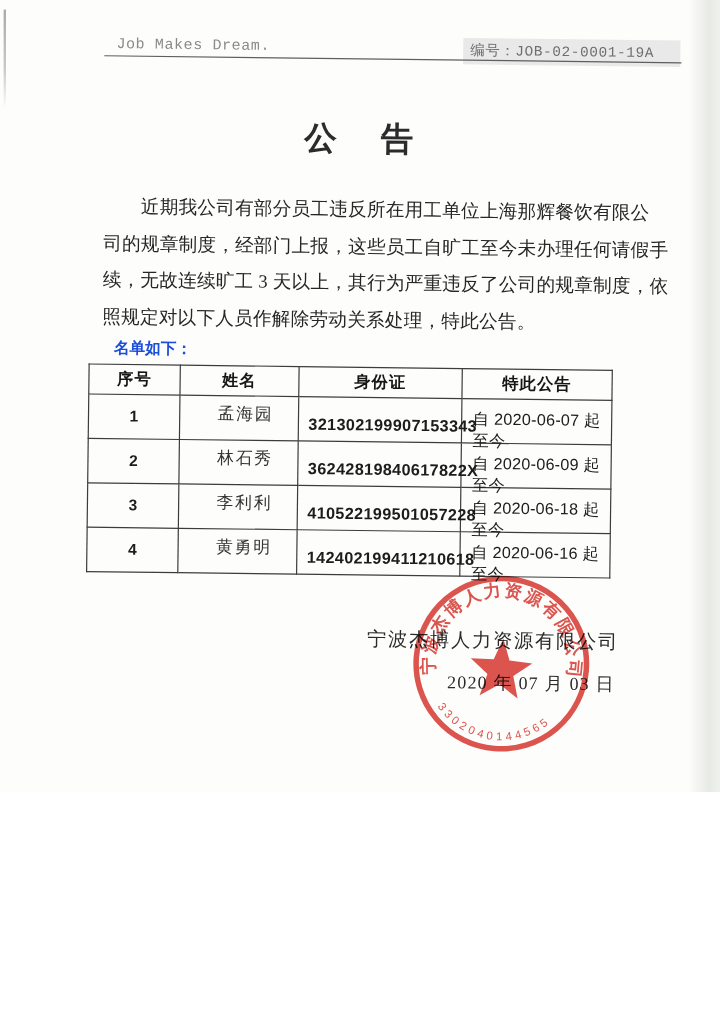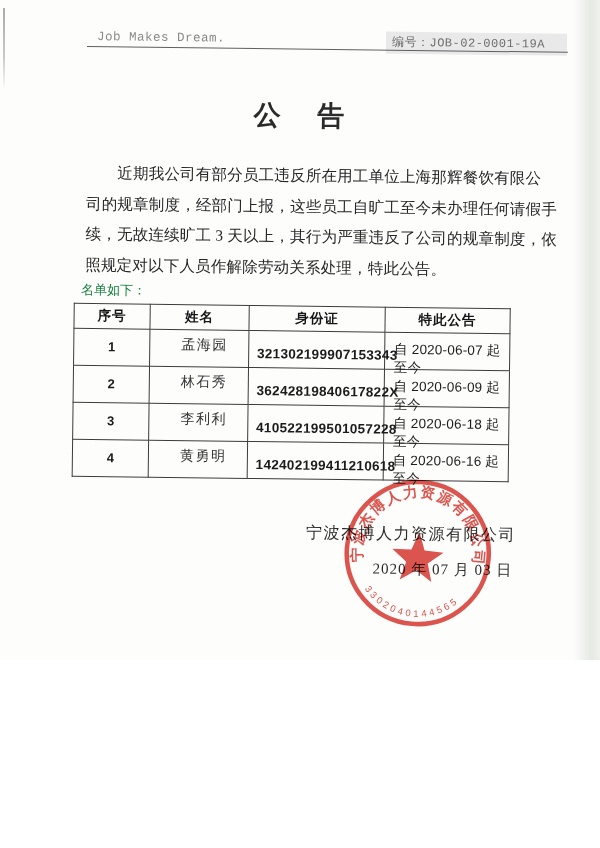--- a/index.html
+++ b/index.html
@@ -27,21 +27,21 @@
 
   .title { position:absolute; left:0; top:95px; width:600px; text-align:center;
            font-size:27px; font-weight:bold; color:#2b2b2b; letter-spacing:15px; padding-left:15px; }
 
   .para { position:absolute; left:88px; top:158px; width:454px; color:#262626; }
   .para-line { font-size:15.5px; line-height:30.7px; letter-spacing:0.2px;
                text-align:justify; text-align-last:justify; white-space:nowrap; }
   .para-line.indent { text-indent:2em; }
   .para-line.last { text-align-last:left; }
 
-  .list-label { position:absolute; left:84px; top:281px; font-size:13px; font-weight:normal; color:#15803d; }
+  .list-label { position:absolute; left:98px; top:281px; font-size:13px; font-weight:bold; color:#1d4ed8; }
 
   table.roster { position:absolute; left:77px; top:303px; width:437px;
                  border-collapse:collapse; table-layout:fixed; }
   .roster th, .roster td { border:1.4px solid #3c3c3c; text-align:center; vertical-align:middle;
                            overflow:visible; }
   .roster th { height:25px; font-size:13.5px; font-weight:bold; color:#161616; letter-spacing:1px; }
   .roster td { height:23px; font-size:13.5px; color:#1c1c1c; }
   .col-no  { width:17.4%; } .col-name { width:22.7%; }
   .col-id  { width:31.2%; } .col-time { width:28.7%; }
   td.c-no span   { font-family:"Liberation Sans","DejaVu Sans",sans-serif; font-weight:bold; font-size:13px; }

